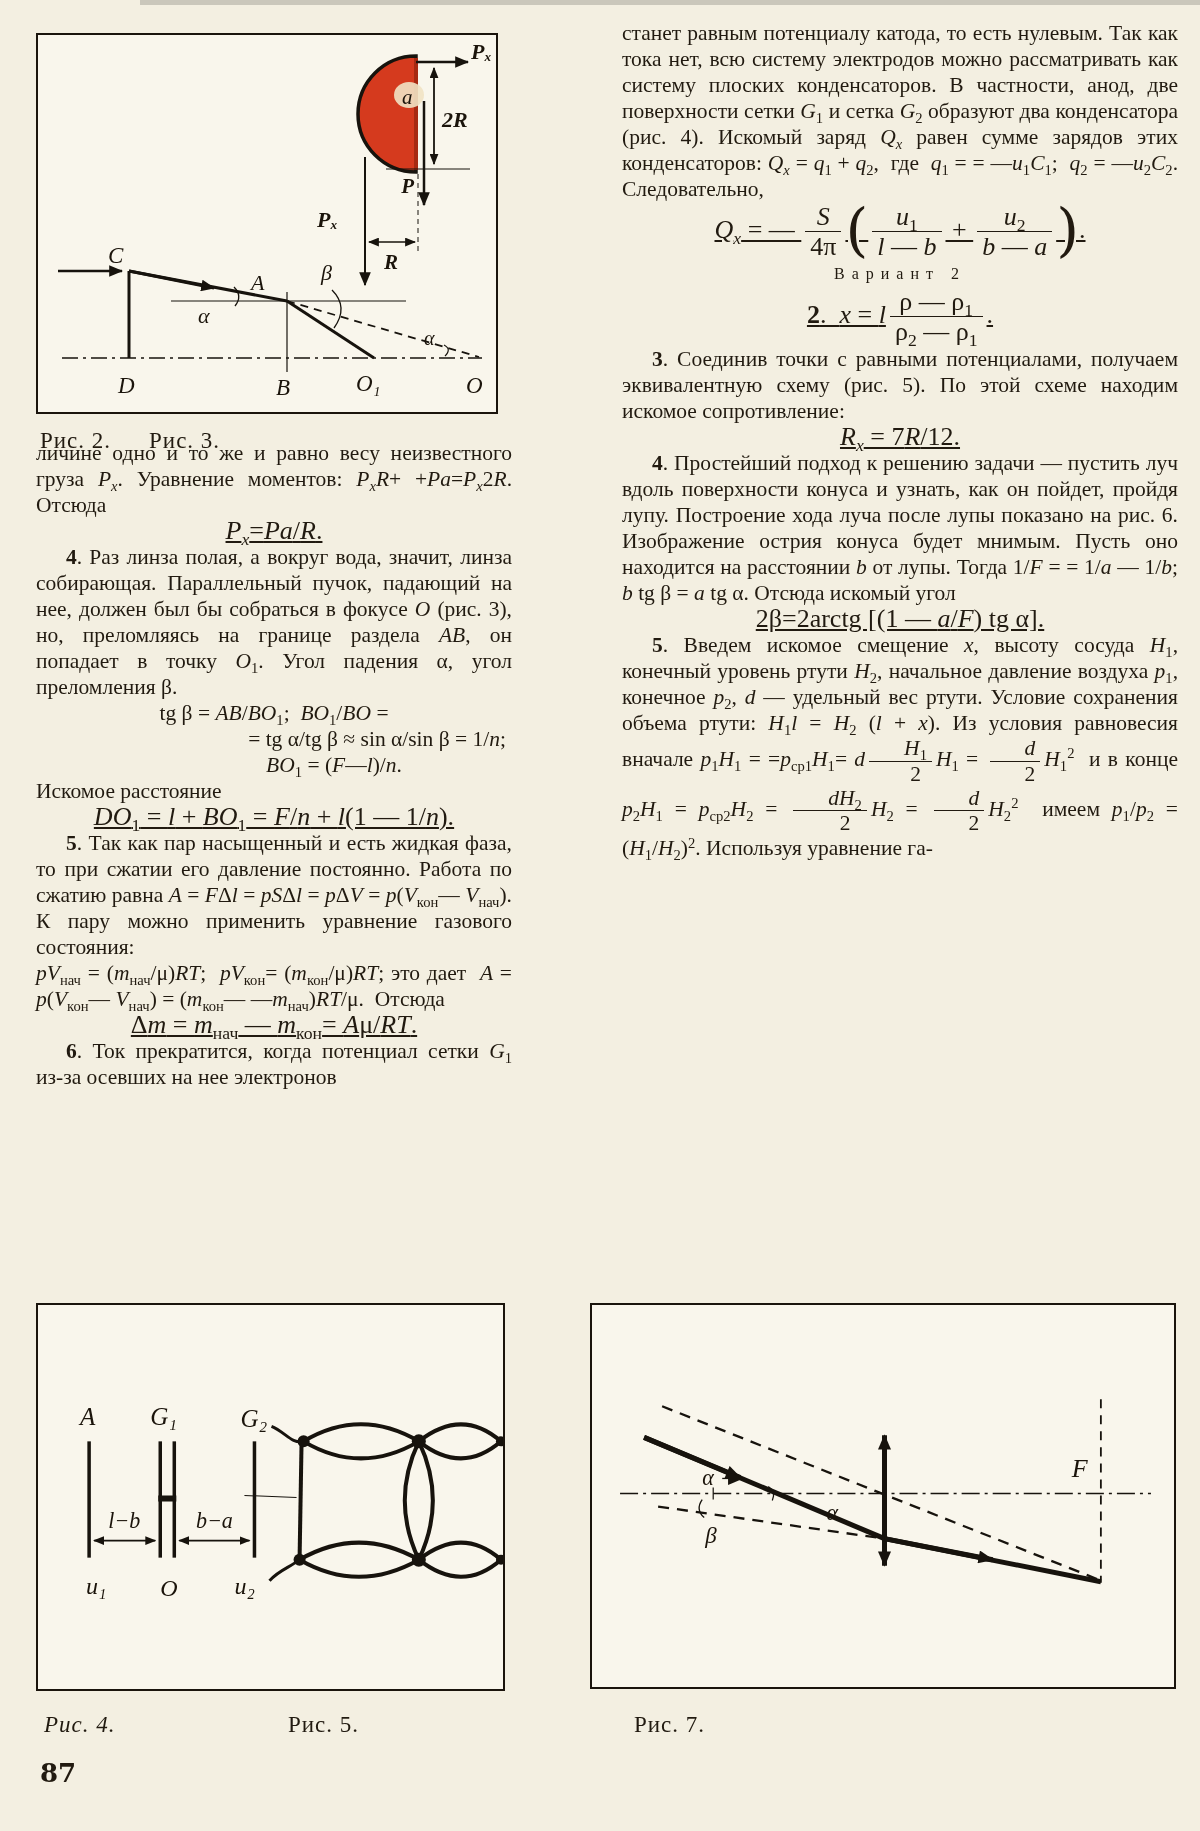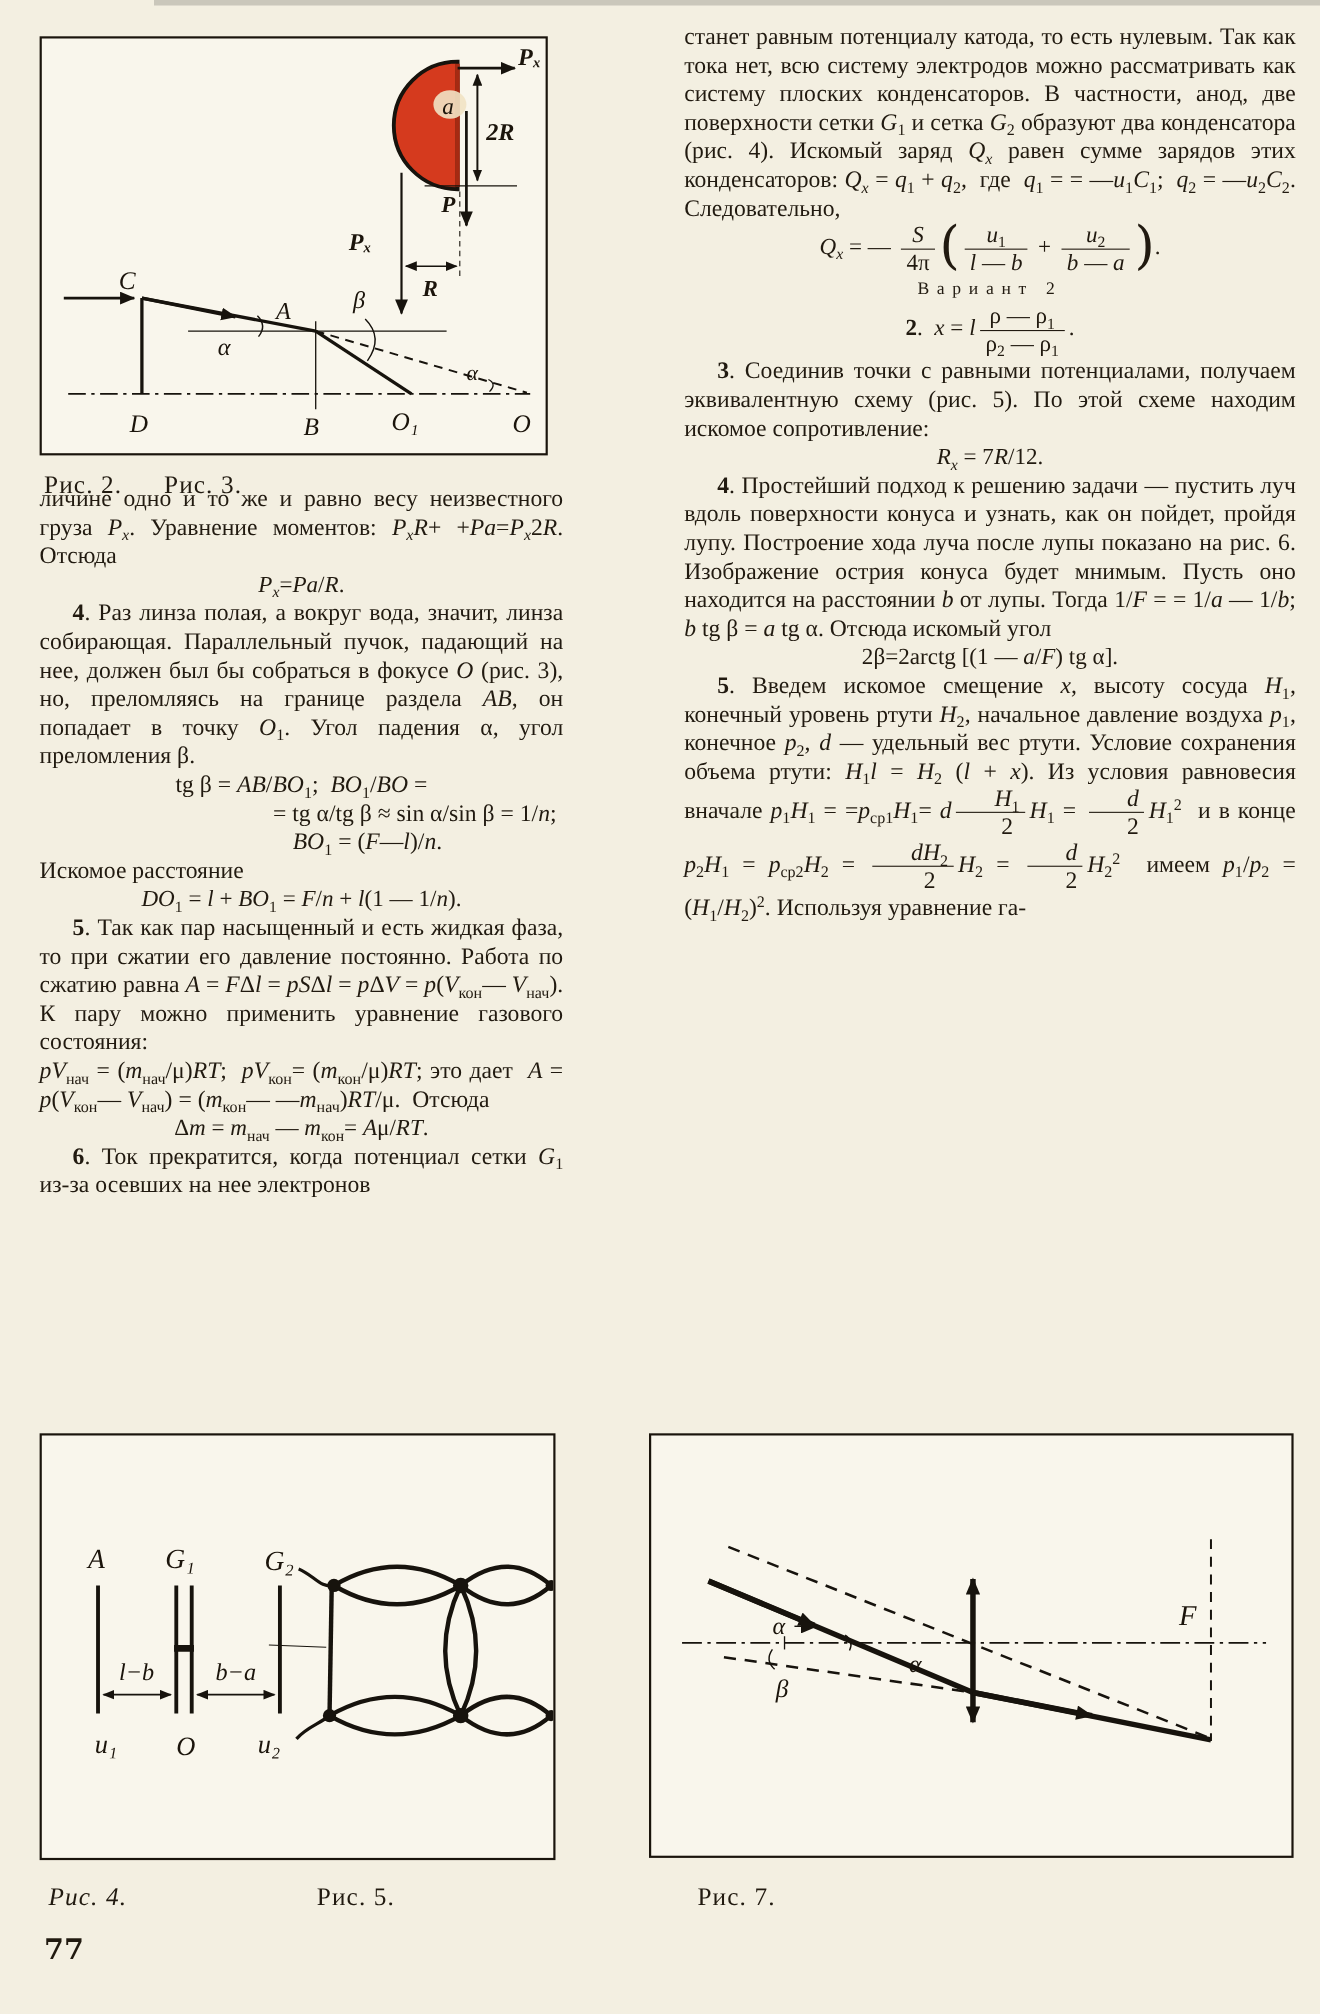--- a/index.html
+++ b/index.html
@@ -6,21 +6,21 @@
   body{
     width:1200px;height:1831px;position:relative;
     background:#f3efe1;
     font-family:"Liberation Serif","DejaVu Serif",serif;
     color:#211a10;
   }
   .scan-streak{position:absolute;top:0;left:140px;width:1060px;height:5px;background:#a8a69d;opacity:.55;}
   .col{position:absolute;font-size:21.5px;line-height:26px;text-align:justify;}
   .col p{margin:0;}
   .indent{text-indent:30px;}
-  .display{text-align:center;margin:5px 0 7px;font-size:21px;}
+  .display{text-align:center;margin:5px 0 7px;font-size:26px;text-decoration:underline;}
   .eq-l{text-align:center;margin:0;}
   .eq-c{text-align:center;margin:0;}
   .eq-r{text-align:right;margin:0;padding-right:6px;}
   .eq-cr{text-align:center;margin:0;padding-left:120px;}
   .variant{text-align:center;letter-spacing:7px;font-size:16px;margin:12px 0 10px;}
   sub{font-size:68%;vertical-align:-0.35em;line-height:0;}
   sup{font-size:68%;vertical-align:0.5em;line-height:0;}
   x-f{display:inline-flex;flex-direction:column;vertical-align:middle;text-align:center;margin:0 4px;line-height:1.12;}
   x-n{display:block;padding:0 5px;}
   x-d{display:block;border-top:1.6px solid #211a10;padding:0 5px;}
@@ -214,13 +214,13 @@
     <text x="113" y="237" font-size="23">β</text>
     <path d="M110 194 Q103 204 112 212" fill="none" stroke="#17130d" stroke-width="1.3"></path>
     <line x1="121" y1="182" x2="121" y2="194" stroke="#17130d" stroke-width="1.2"></line>
   </svg>
 </div>
 
 <div class="caption" style="left:44px;top:1712px;font-style:italic;"><span>Рис. 4.</span></div>
 <div class="caption" style="left:288px;top:1712px;"><span>Рис. 5.</span></div>
 <div class="caption" style="left:634px;top:1712px;"><span>Рис. 7.</span></div>
 
-<div class="pagenum">77</div>
+<div class="pagenum">87</div>
 
 </body></html>

